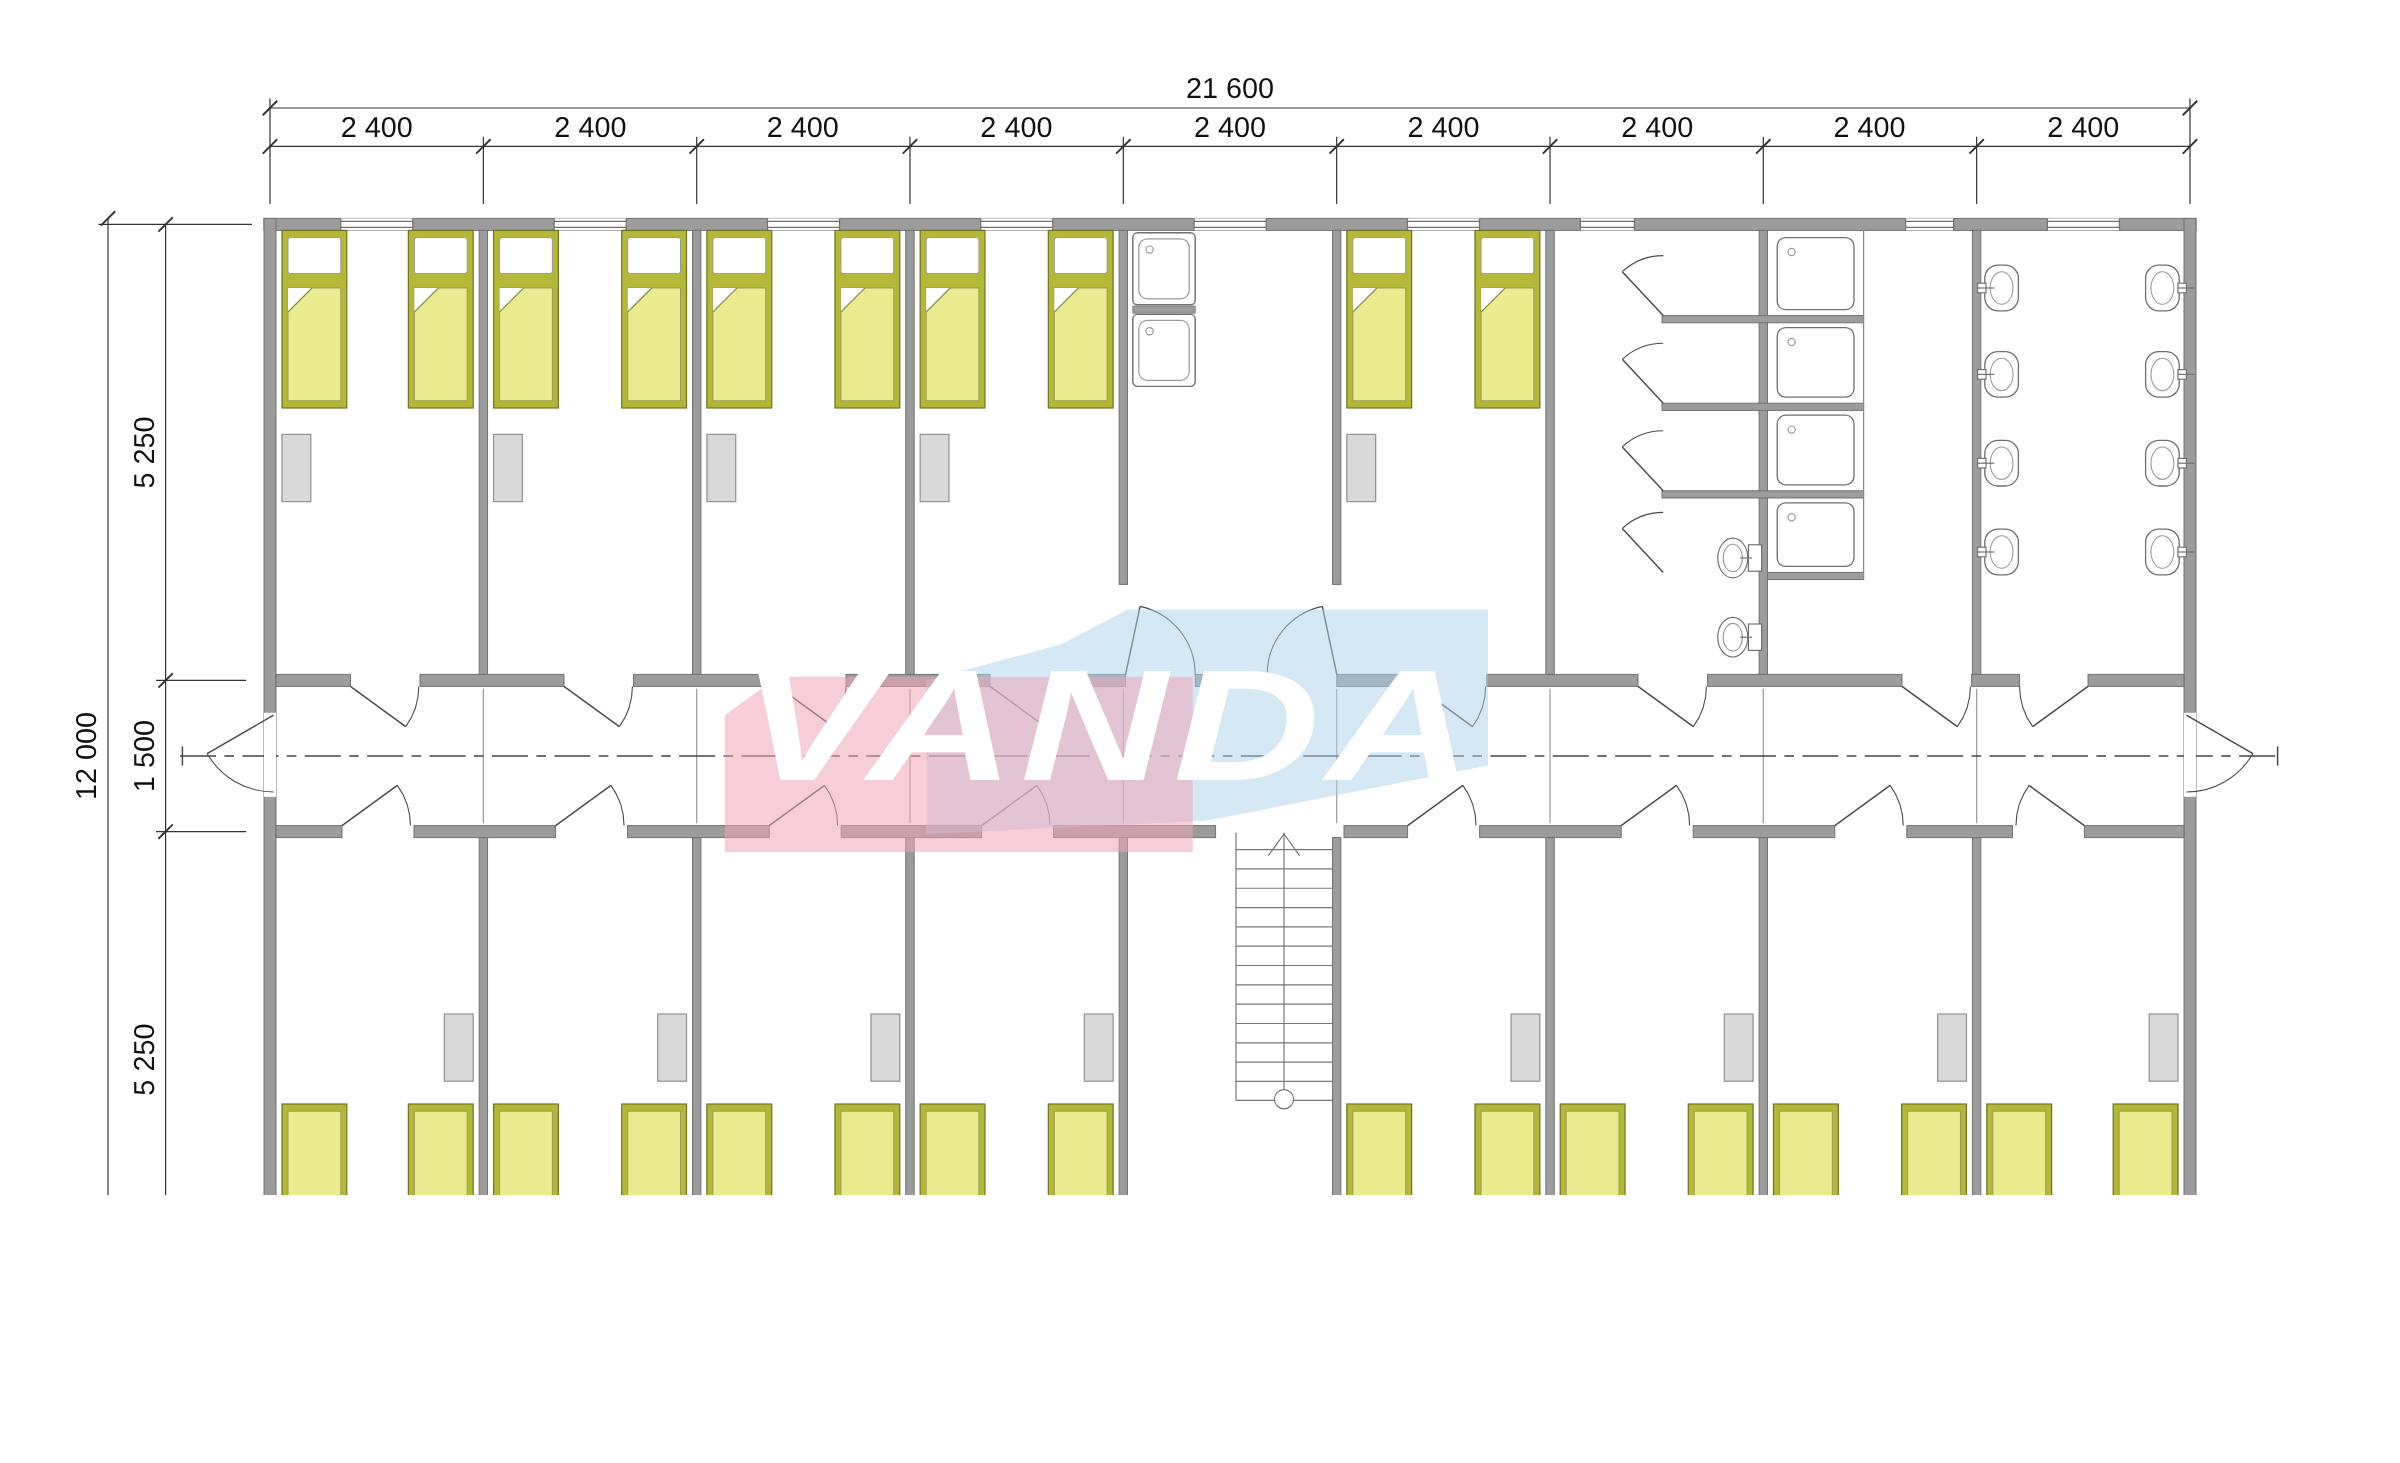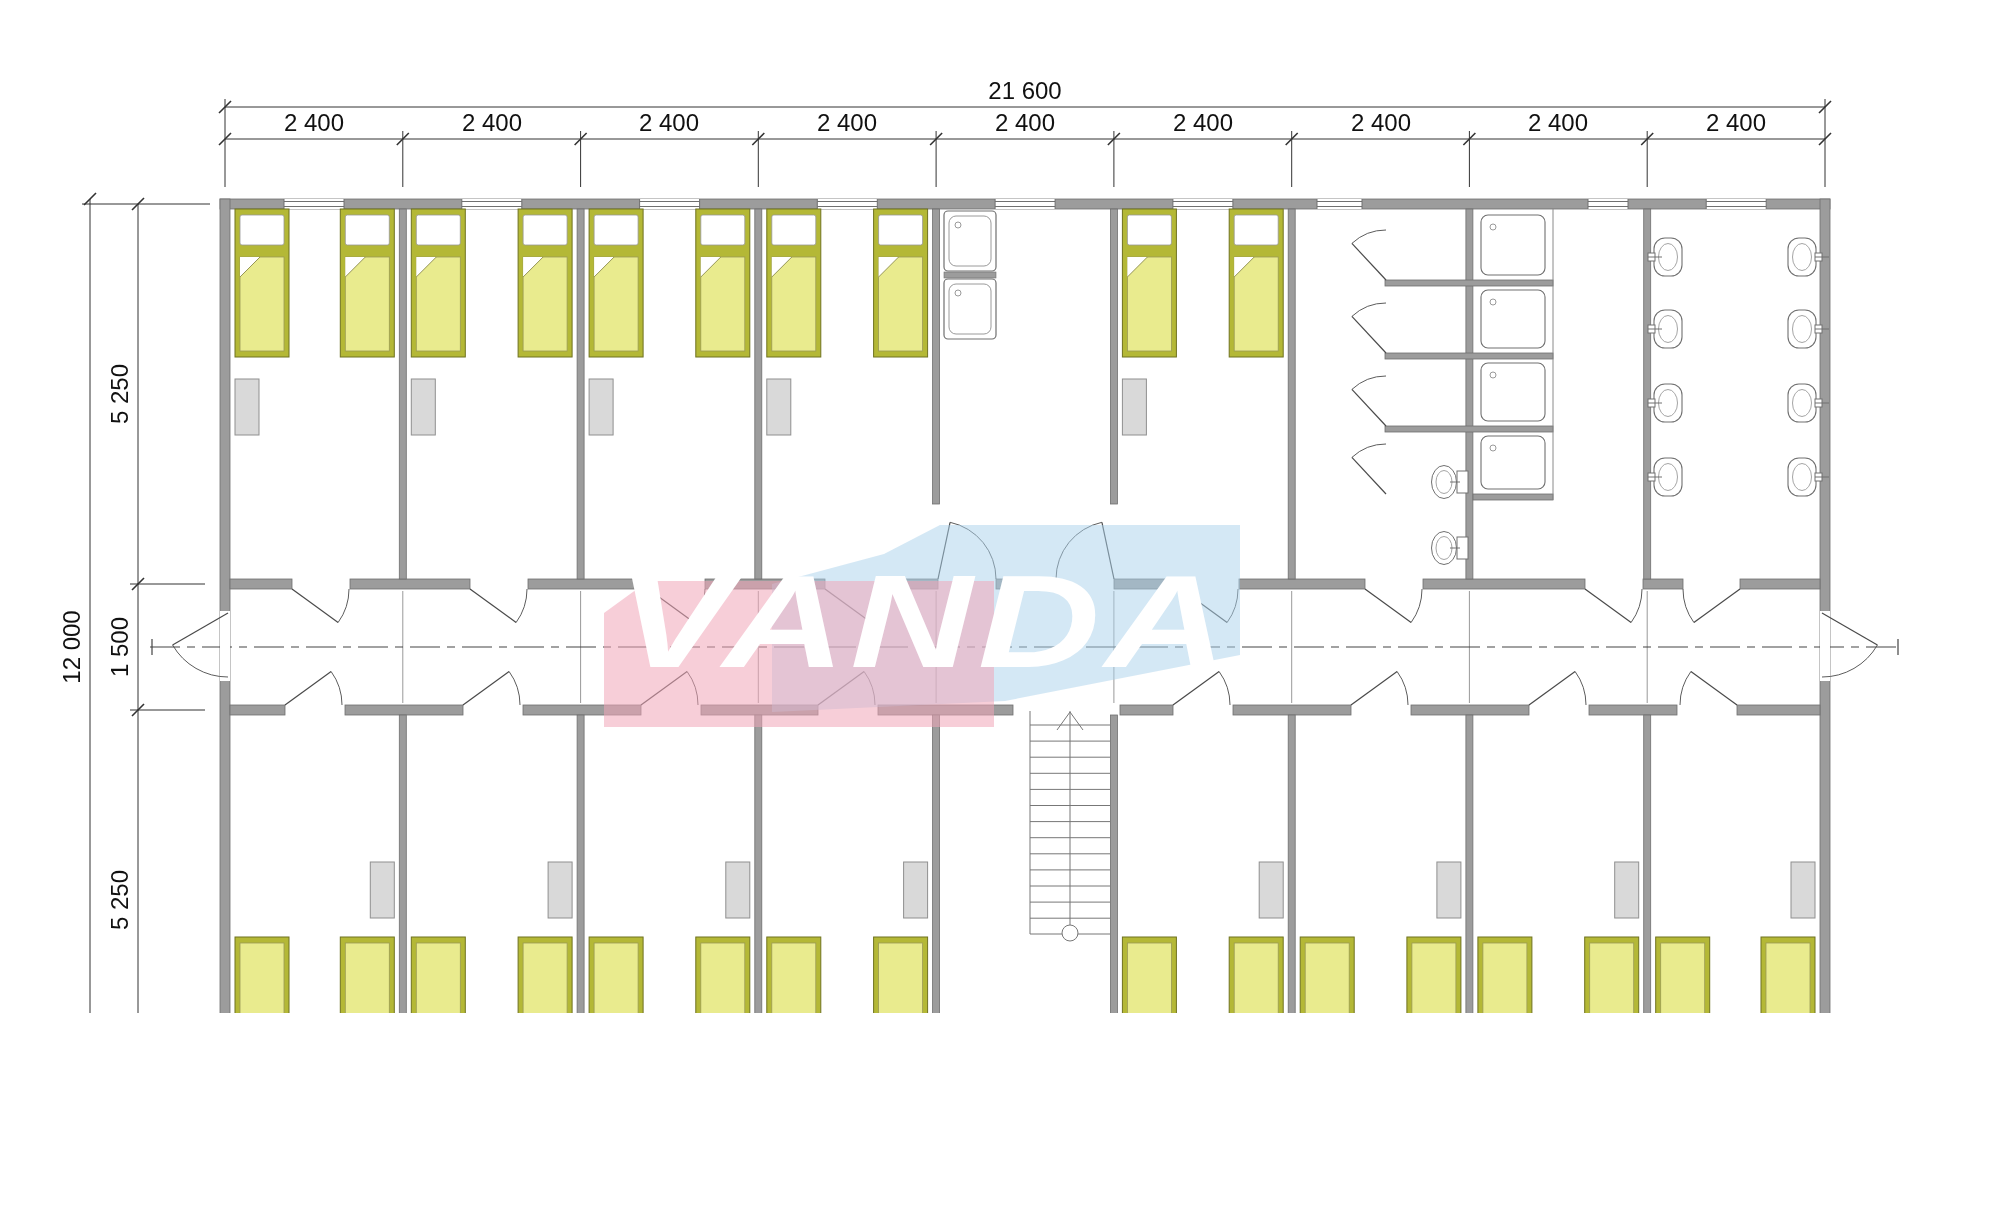--- a/index.html
+++ b/index.html
@@ -1,16 +1,16 @@
 <!DOCTYPE html>
 <html><head>
 <meta charset="utf-8">
 <style>
   html,body{margin:0;padding:0;background:#ffffff;}
-  #stage{position:relative;width:2000px;height:996px;background:#fff;overflow:hidden;margin-top:17px;}
+  #stage{position:relative;width:2000px;height:996px;background:#fff;overflow:hidden;}
   svg{display:block;}
   text{font-family:"Liberation Sans", sans-serif;}
   .dim{font-size:24px;fill:#111;text-anchor:middle;}
   .wm-text{font-weight:bold;font-style:italic;font-size:132px;fill:#fff;text-anchor:middle;letter-spacing:4px;}
 </style>
 </head>
 <body>
 
 <div id="stage">
 <svg id="plan" viewBox="0 0 2000 1219" width="2000" height="1219">

